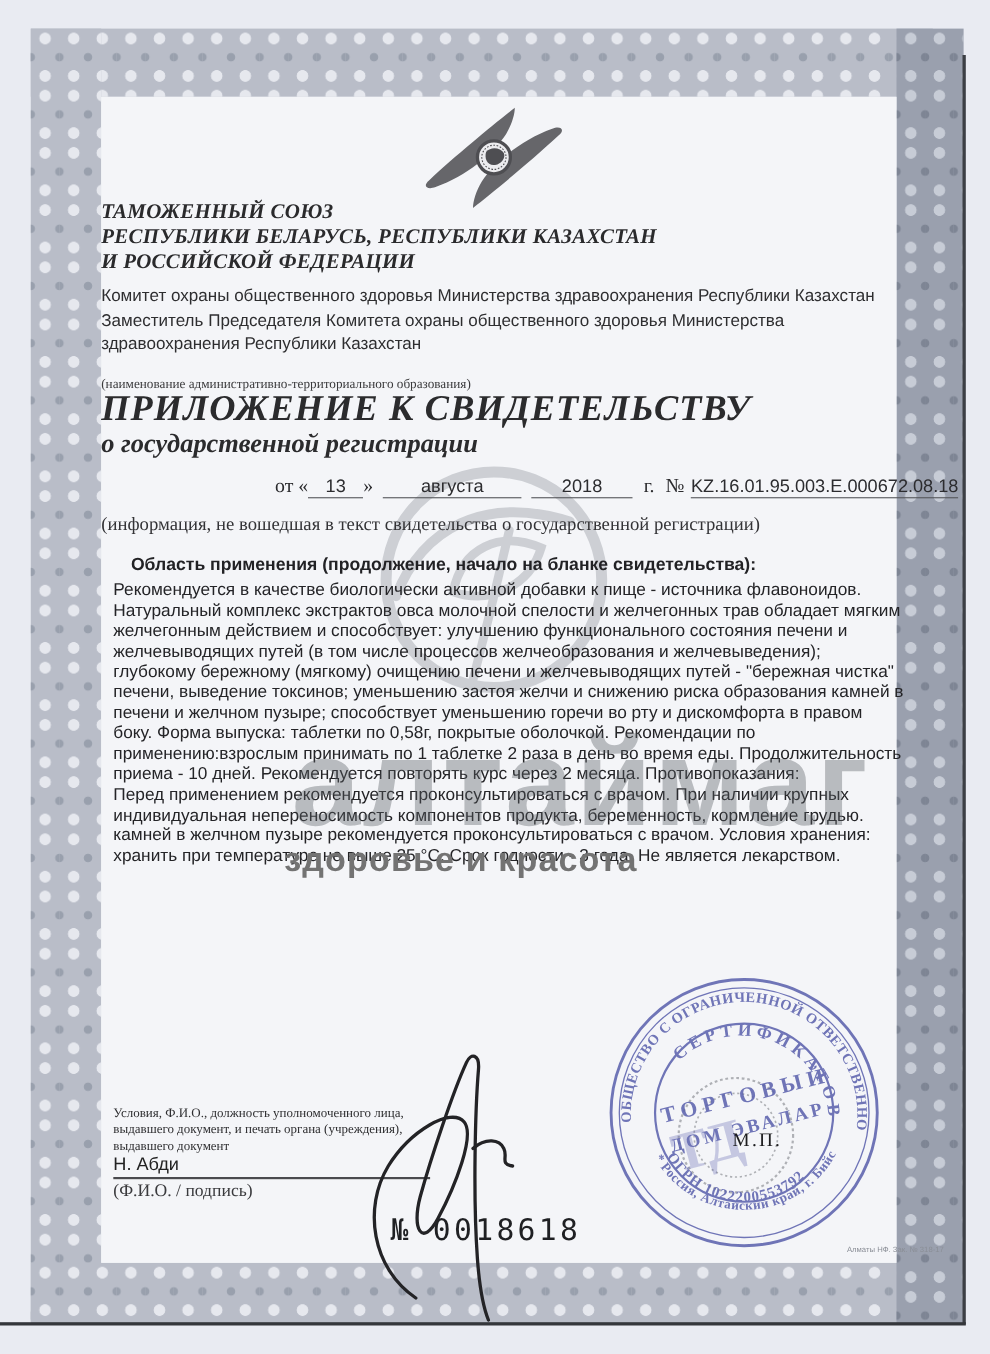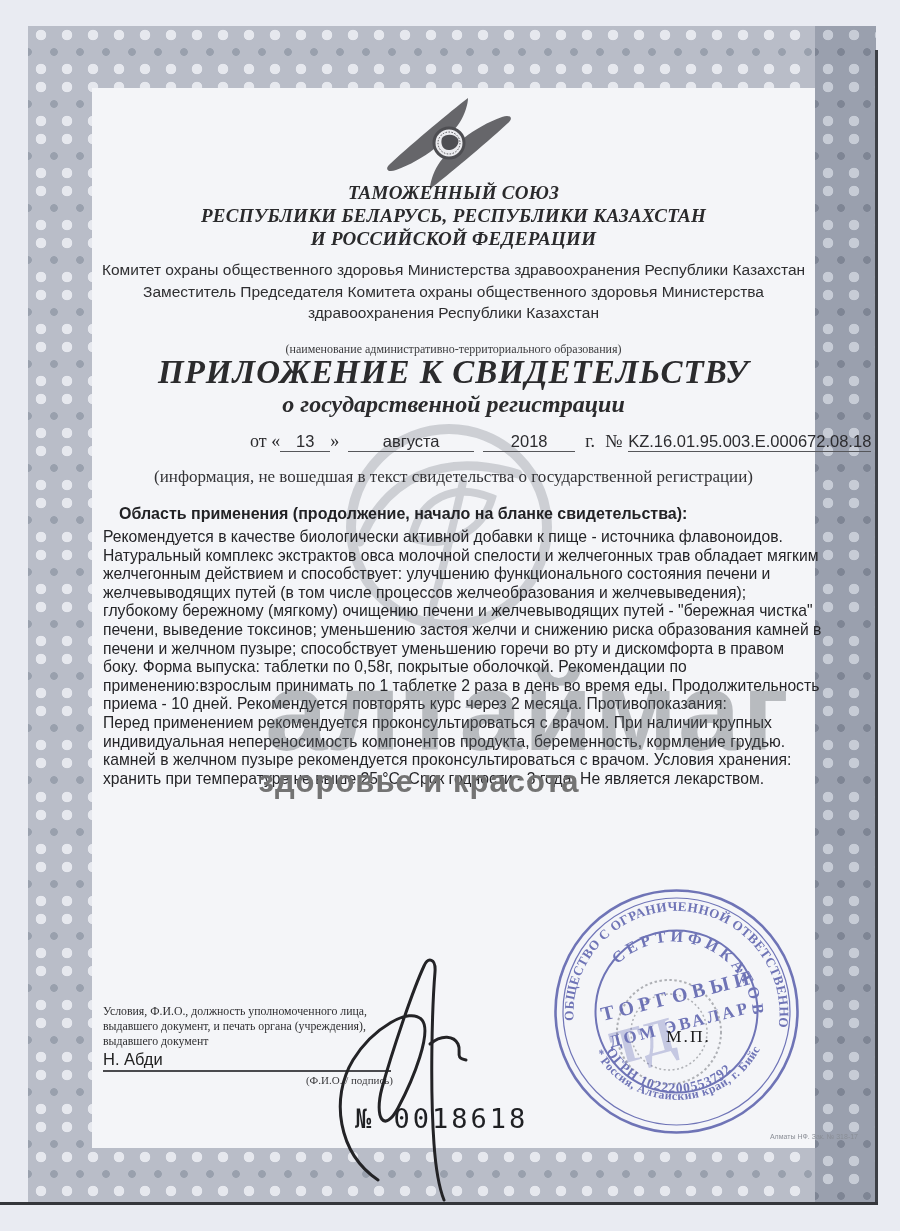--- a/index.html
+++ b/index.html
@@ -20,21 +20,21 @@
         background-image:
           radial-gradient(circle 9px at 13px 9px,  #c7ccd6 55%, rgba(0,0,0,0) 62%),
           radial-gradient(circle 9px at 13px 43px, #c7ccd6 55%, rgba(0,0,0,0) 62%),
           radial-gradient(circle 7px at 0px  26px, #7e8594 50%, rgba(0,0,0,0) 60%),
           radial-gradient(circle 7px at 26px 26px, #7e8594 50%, rgba(0,0,0,0) 60%);}
   .edge-right{position:absolute;left:875px;top:50px;width:3px;height:1154px;background:#3c3f45;}
   .edge-bottom{position:absolute;left:0;top:1202px;width:878px;height:3px;background:#34363b;}
   .inner{position:absolute;left:92px;top:88px;width:723px;height:1060px;background:#f4f5f8;}
 
   .abs{position:absolute;}
-  .ctr{left:92px;width:723px;text-align:center;}
+  .ctr{left:92px;width:723px;text-align:left;}
   .serif{font-family:"Liberation Serif",serif;}
   .union-line{font-weight:bold;font-style:italic;font-size:19px;color:#2a2a2c;letter-spacing:.3px;z-index:2;}
   .auth-line{font-size:15.5px;color:#2e2e30;z-index:2;}
   .small-note{font-size:12px;color:#3a3a3c;z-index:2;}
   .doc-title{font-weight:bold;font-style:italic;font-size:33px;letter-spacing:1px;color:#2b2b2d;z-index:2;}
   .doc-subtitle{font-weight:bold;font-style:italic;font-size:24px;color:#2b2b2d;z-index:2;}
   .date-row{left:250px;top:431px;display:flex;align-items:baseline;z-index:2;}
   .date-label{font-family:"Liberation Serif",serif;font-size:18px;color:#2b2b2e;white-space:pre;}
   .fill{display:inline-block;text-align:center;border-bottom:1.5px solid #55565a;font-size:16.5px;color:#2c2c2f;}
   .fill-day{min-width:50px;}
@@ -47,22 +47,22 @@
   .body-line{font-size:15.7px;line-height:18.6px;color:#242427;white-space:nowrap;}
   .wm-brand{left:128px;top:656px;width:800px;text-align:center;font-weight:bold;font-size:112px;line-height:1;
             color:rgba(88,92,98,.38);letter-spacing:2px;z-index:3;pointer-events:none;}
   .wm-tagline{left:92px;top:764px;width:654px;text-align:center;font-weight:bold;font-size:31px;
             color:#737373;letter-spacing:1px;z-index:2;}
   .wm-circle{left:342px;top:420px;z-index:1;opacity:.5;}
   .sig-caption{left:103px;top:1004px;width:330px;z-index:2;}
   .sig-caption div{font-family:"Liberation Serif",serif;font-size:11.8px;line-height:15.2px;color:#2e2e30;}
   .sig-name{left:103px;top:1050px;font-size:16.5px;color:#222;z-index:2;}
   .sig-line{left:103px;top:1070px;width:288px;height:1.5px;background:#4a4a4e;z-index:2;}
-  .sig-under{left:103px;top:1074px;width:290px;text-align:right;font-family:"Liberation Serif",serif;
-             font-size:11px;color:#3a3a3d;z-index:2;}
+  .sig-under{left:103px;top:1074px;width:290px;text-align:left;font-family:"Liberation Serif",serif;
+             font-size:16px;color:#3a3a3d;z-index:2;}
   .mp-label{left:666px;top:1026px;font-family:"Liberation Serif",serif;font-size:17.5px;letter-spacing:2px;
             color:#1d1d1f;z-index:6;}
   .doc-number{left:355px;top:1103px;font-family:"DejaVu Sans Mono",monospace;font-size:27px;
               letter-spacing:3px;color:#1f2023;z-index:2;}
   .print-note{left:698px;top:1133px;width:160px;text-align:right;font-size:7px;color:#8a8e96;z-index:2;}
   .logo{left:372px;top:96px;z-index:2;}
   .stamp{left:549px;top:884px;z-index:4;}
   .scribble{left:318px;top:948px;z-index:5;}
 </style>
 </head>

